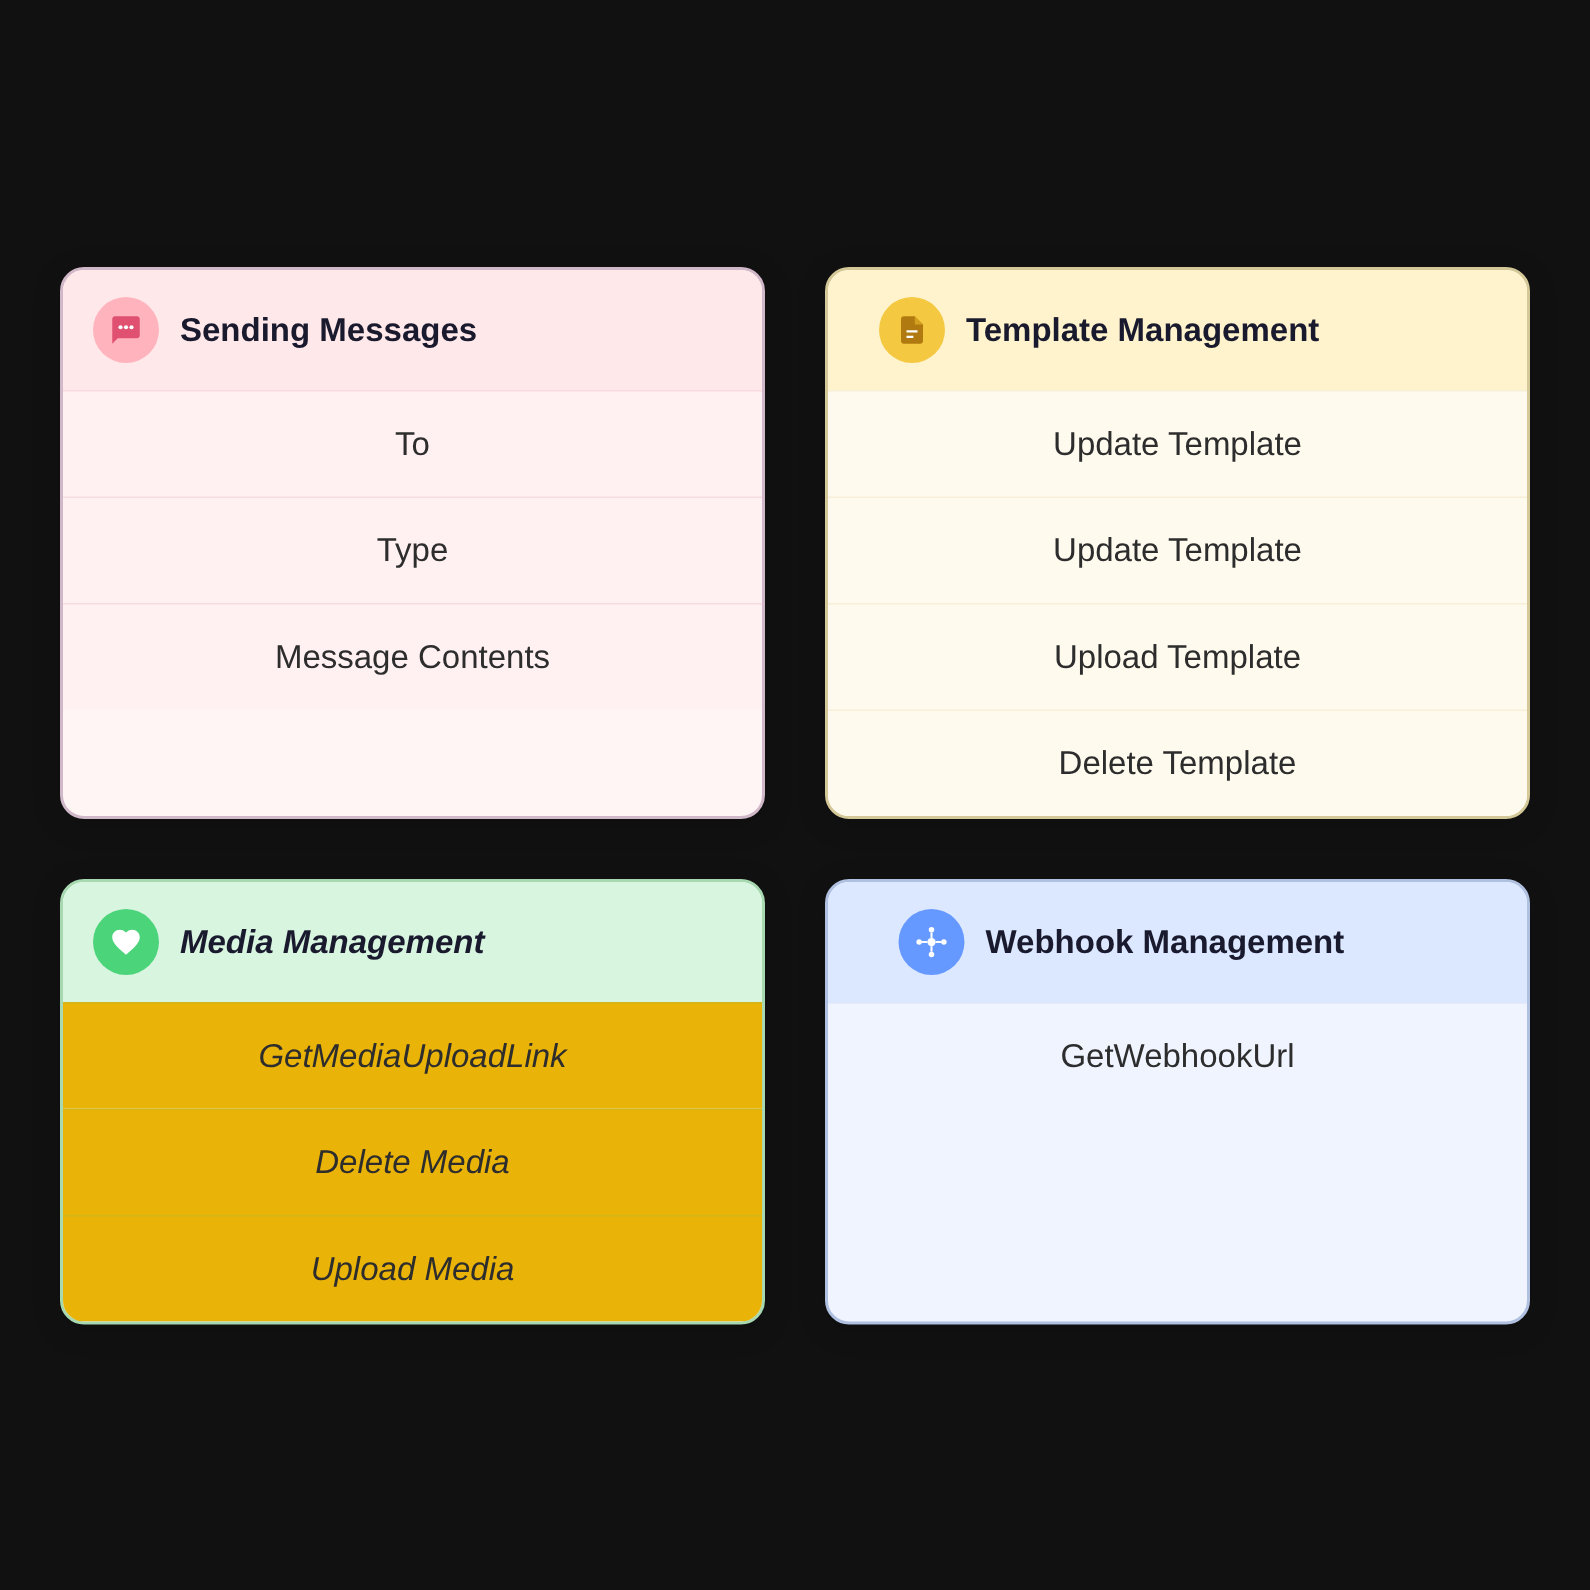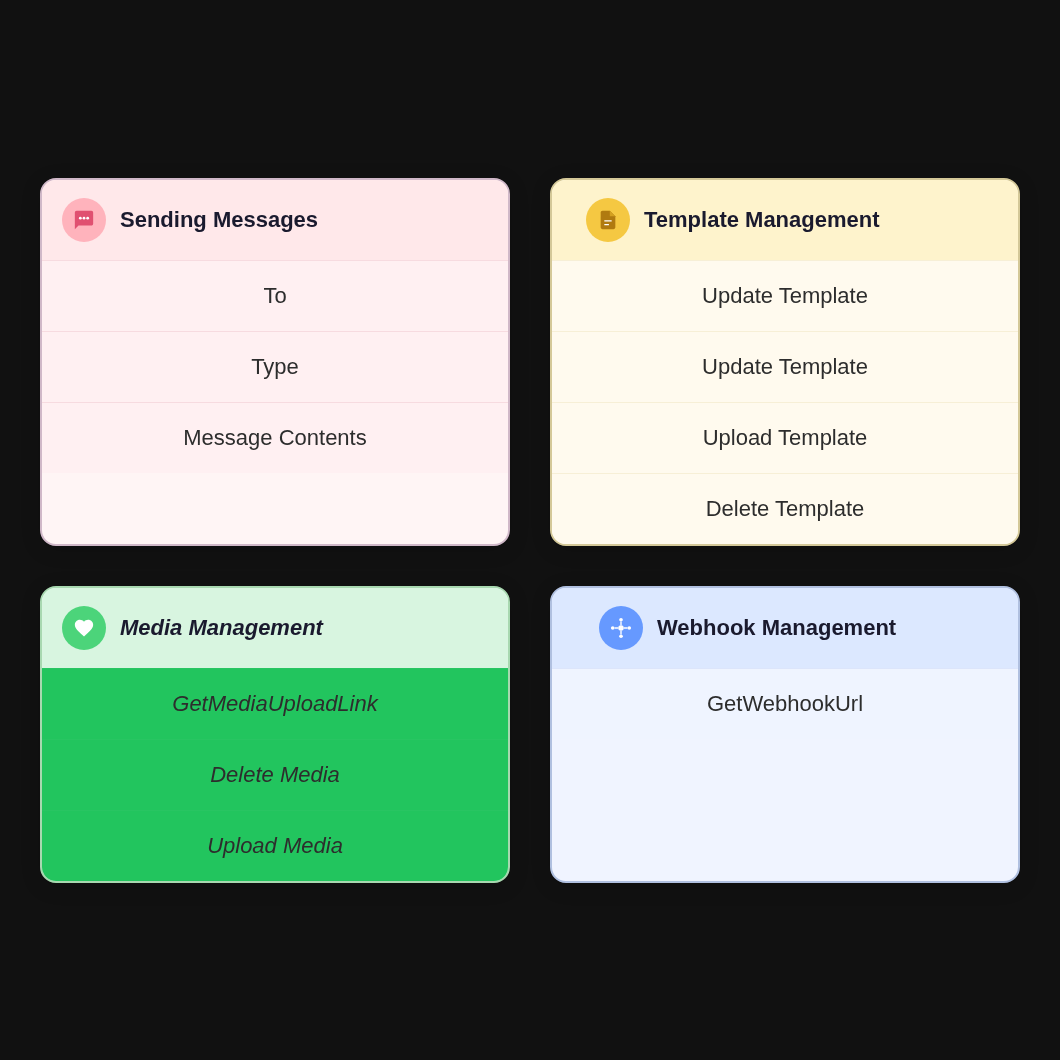--- a/index.html
+++ b/index.html
@@ -104,21 +104,21 @@
       border-color: #a8d8b0;
       font-style: italic;
     }
     .card-media .card-header {
       background: #d8f5e0;
     }
     .card-media .icon-circle {
       background: #4cd47a;
     }
     .card-media .card-item {
-      background: #22c55e;
+      background: #eab308;
       border-color: rgba(80,200,120,0.15);
     }
 
     
     .card-webhook {
       background: #f0f4ff;
       border-color: #b0c0e0;
     }
     .card-webhook .card-header {
       background: #dce8ff;

